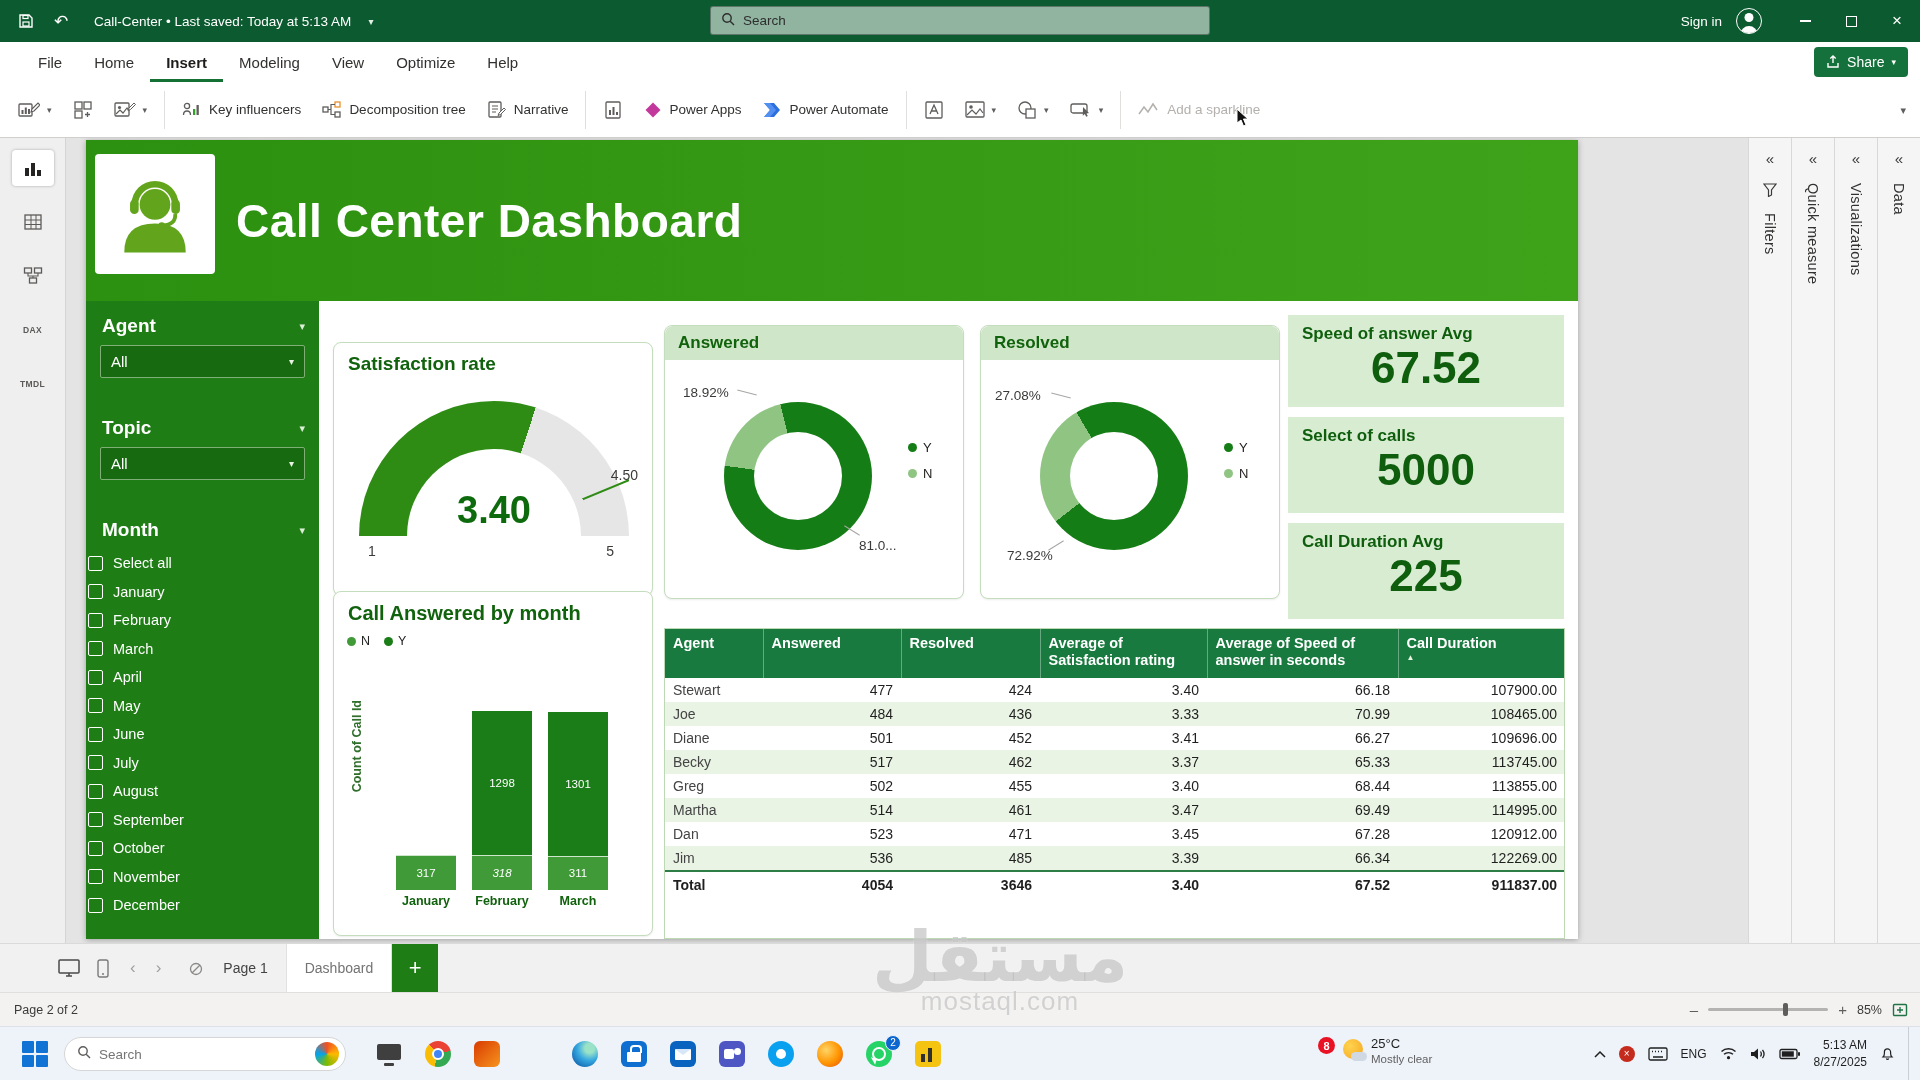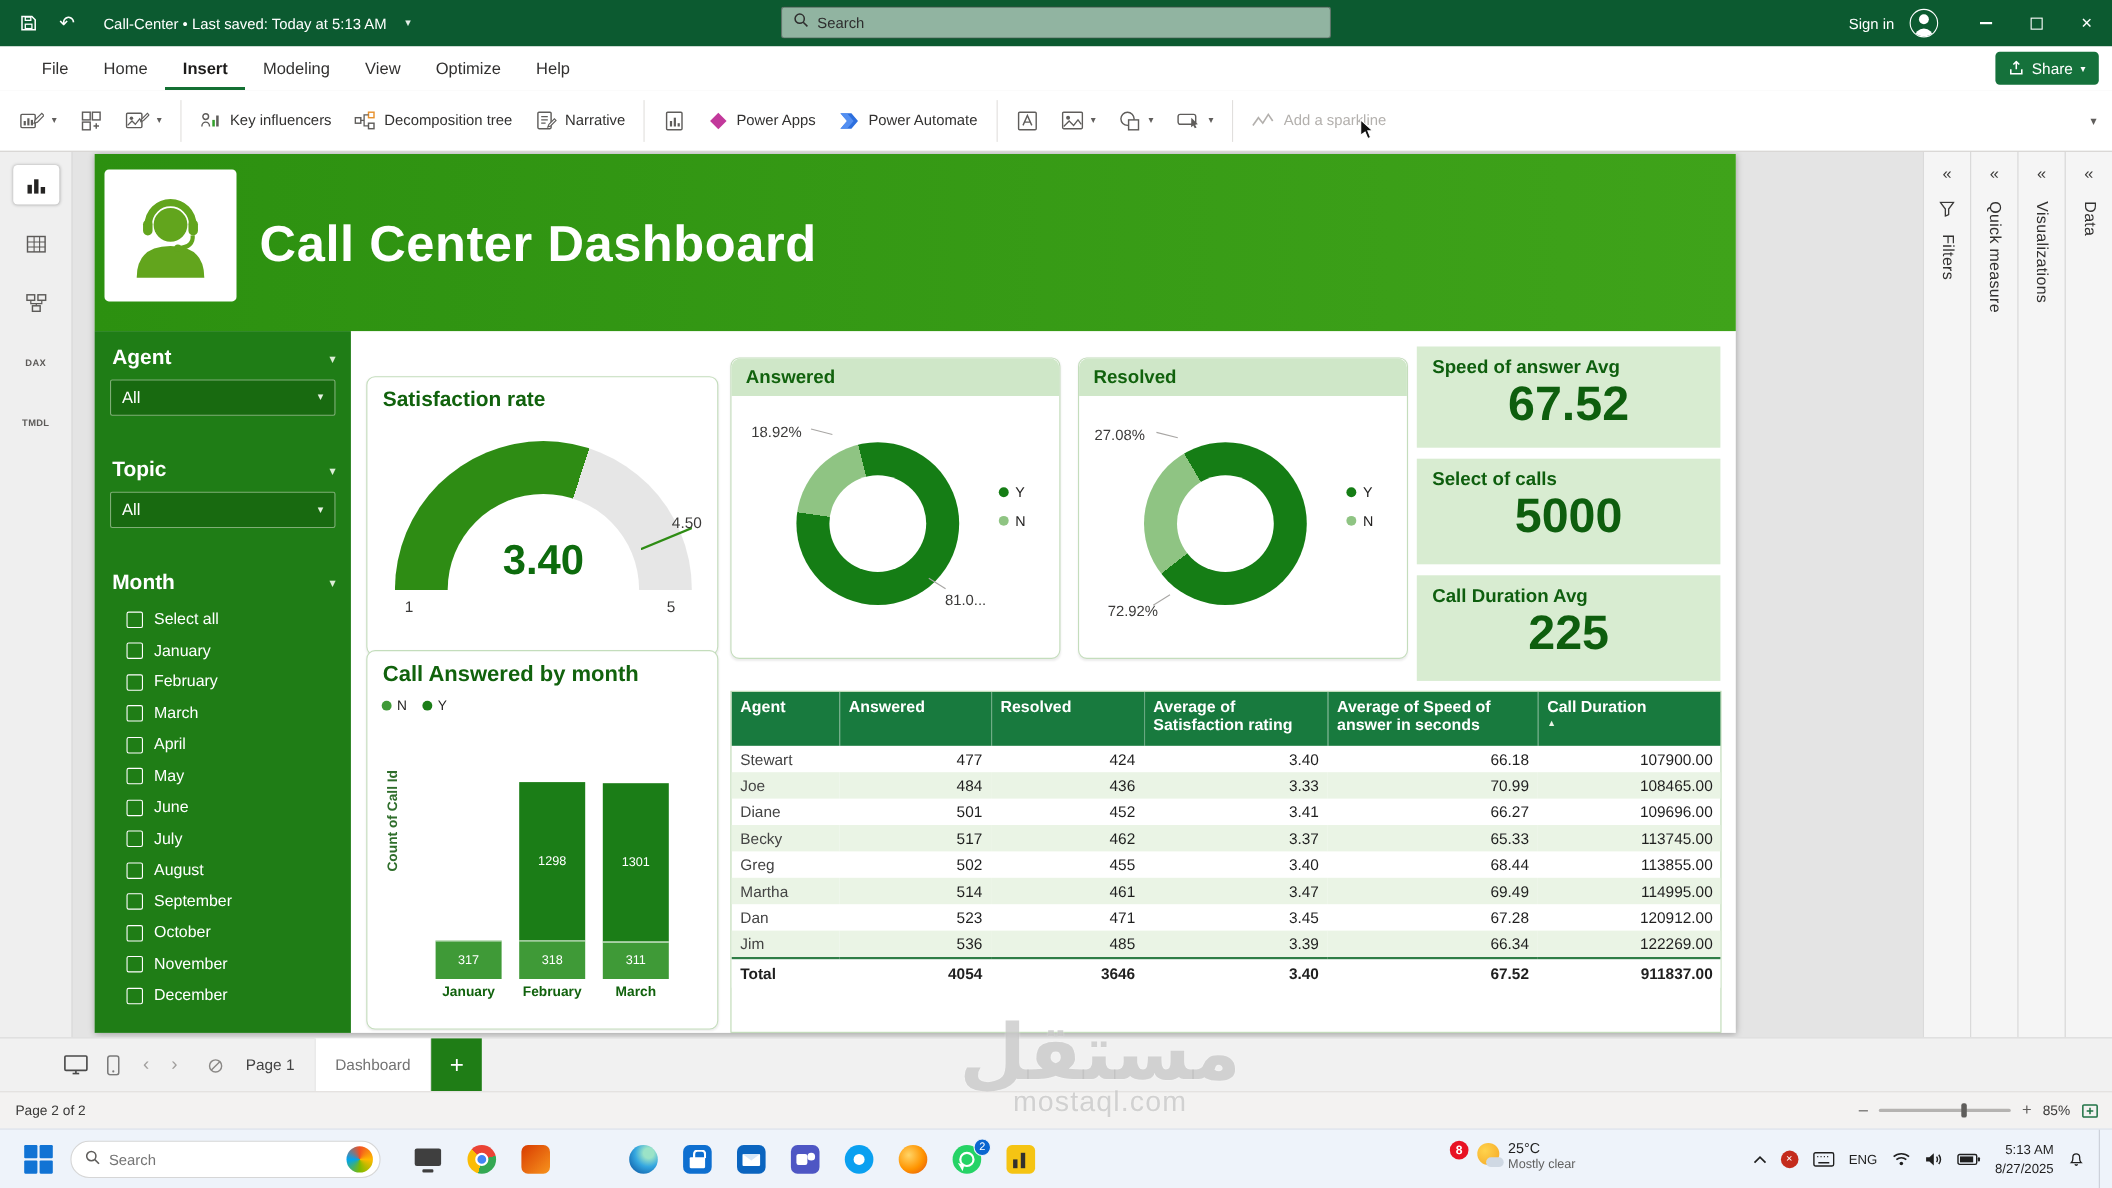--- a/index.html
+++ b/index.html
@@ -55,21 +55,21 @@
 .agent-tile{position:absolute;left:9px;top:14px;width:120px;height:120px;background:#fff;border-radius:4px;display:flex;align-items:center;justify-content:center}
 .dash-title{position:absolute;left:150px;top:50%;transform:translateY(-50%);color:#fff;font-size:46px;font-weight:bold;letter-spacing:.5px}
 
 
 .slicer-panel{position:absolute;left:0;top:161px;width:233px;height:638px;background:#1f7d16;color:#fff}
 .sl-head{position:absolute;left:16px;font-size:19px;font-weight:bold}
 .sl-caret{position:absolute;right:14px;font-size:11px;color:#dcefd7}
 .sl-drop{position:absolute;left:14px;width:205px;height:33px;background:#186a10;border:1px solid #7fae76;border-radius:2px;display:flex;align-items:center;padding:0 10px;font-size:15px;color:#fff}
 .sl-drop .dcaret{margin-left:auto;font-size:10px;color:#e8f3e4}
 .month-list{position:absolute;left:0;top:248px;width:100%}
-.check-row{display:flex;align-items:center;gap:10px;height:28.5px;padding-left:29px;font-size:14.5px;color:#fff}
+.check-row{display:flex;align-items:center;gap:10px;height:28.5px;padding-left:2px;font-size:14.5px;color:#fff}
 .cbx{width:15px;height:15px;border:1.5px solid #fff;border-radius:2px;flex:none}
 
 
 .card{position:absolute;background:#fff;border:1px solid #c4ddbc;border-radius:8px;box-shadow:0 1px 2px rgba(0,0,0,.08)}
 .card-title{position:absolute;left:14px;top:10px;font-size:19px;font-weight:bold;color:#11620d}
 
 
 .gauge-wrap{position:absolute;left:25px;top:58px;width:270px;height:136px;overflow:hidden}
 .gauge-arc{position:absolute;left:0;top:0;width:270px;height:270px;border-radius:50%}
 .gauge-arc::after{content:"";position:absolute;inset:48px;background:#fff;border-radius:50%}
@@ -565,21 +565,21 @@
         <div class="bar-plot">
             <div class="bar-col">
               <div class="seg n-seg" style="height: 35.0632px; background: rgb(63, 154, 55);">
                 <span class="seg-label">317</span>
               </div>
             </div>
             <div class="bar-col">
               <div class="seg" style="height: 143.571px; background: rgb(27, 125, 23);">
                 <span class="seg-label">1298</span>
               </div>
-              <div class="seg n-seg" style="height: 35.1738px; background: rgb(63, 154, 55);">
+              <div class="seg n-seg" style="height: 35.1738px; background: rgb(63, 154, 55); font-style: italic;">
                 <span class="seg-label">318</span>
               </div>
             </div>
             <div class="bar-col">
               <div class="seg" style="height: 143.903px; background: rgb(27, 125, 23);">
                 <span class="seg-label">1301</span>
               </div>
               <div class="seg n-seg" style="height: 34.3995px; background: rgb(63, 154, 55);">
                 <span class="seg-label">311</span>
               </div>

